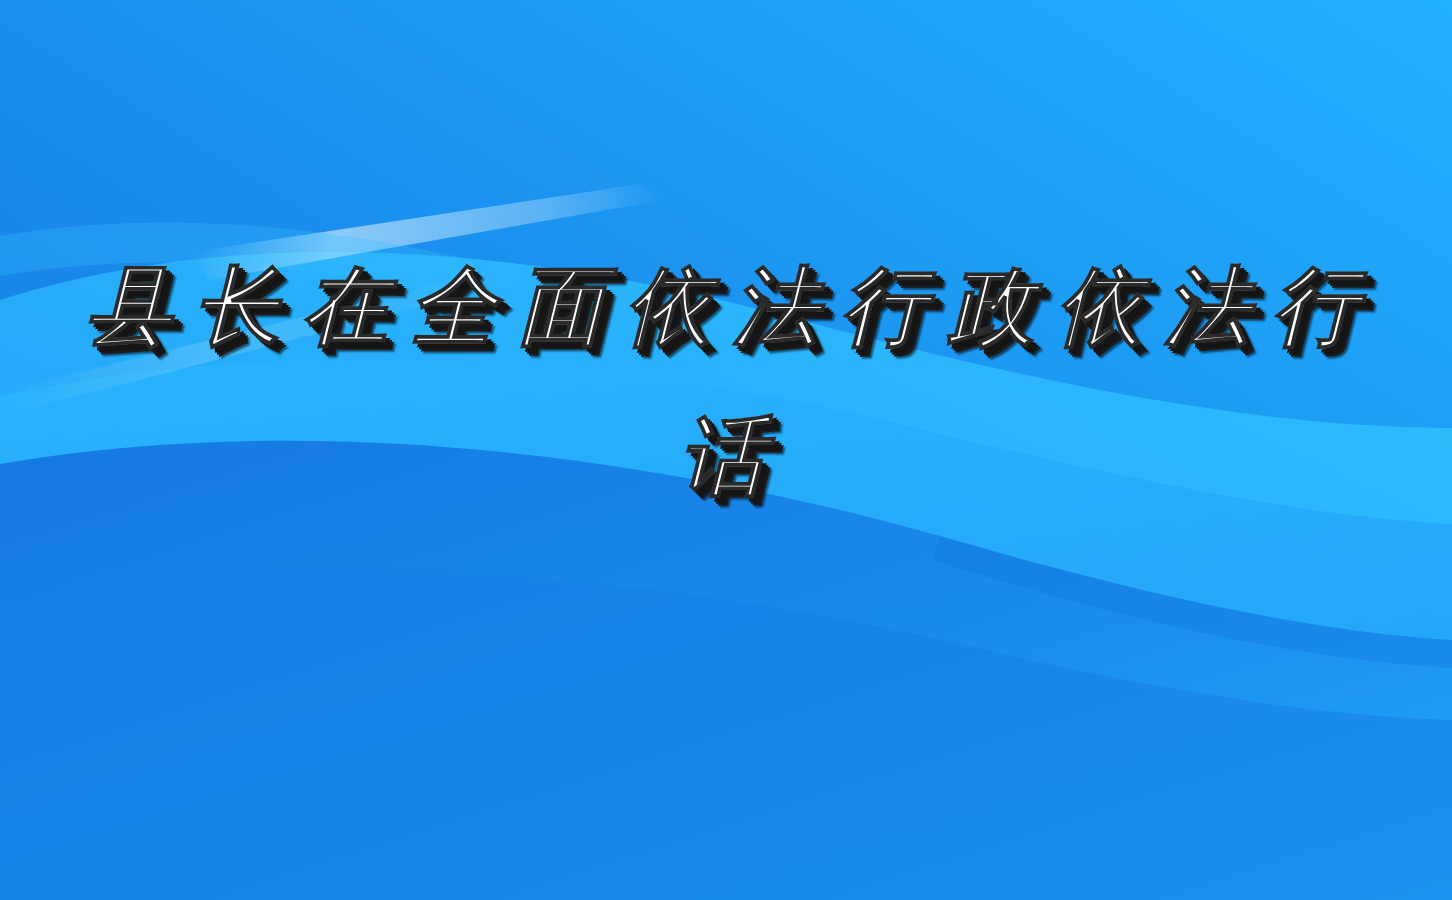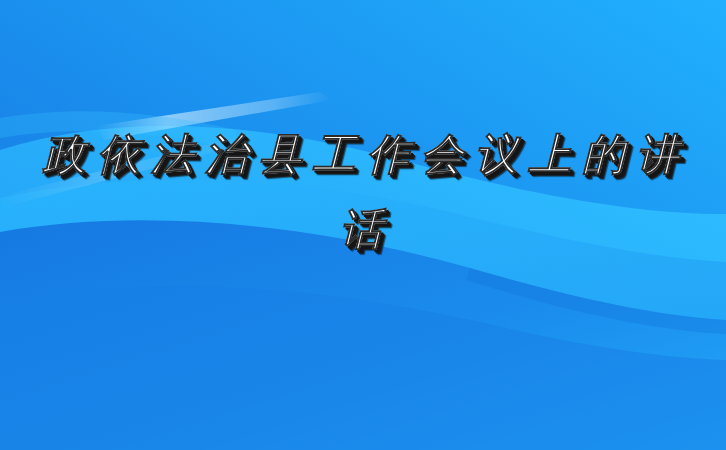--- a/index.html
+++ b/index.html
@@ -117,17 +117,17 @@
     <path d="M96,126 L320,92 L332,100 L104,140 Z" fill="url(#gStreak)" opacity="0.85"></path>
 
     <path d="M0,196 L250,134 L258,141 L0,208 Z" fill="url(#gStreak2)" opacity="0.65"></path>
 
     <path d="M0,118 C70,106 150,110 236,130 L236,150 C150,130 70,126 0,138 Z" fill="#34c0ff" opacity="0.30"></path>
 
     <path d="M470,268 C580,300 660,316 726,320 L726,334 C655,330 575,314 466,280 Z" fill="#0f6fd6" opacity="0.30"></path>
   </svg>
 
   <div id="title-block">
-    <div class="title-line justify">政依法治县工作会议上的讲</div>
+    <div class="title-line justify">县长在全面依法行政依法行</div>
     <div class="title-line center">话</div>
   </div>
 
 </div>
 
 </body></html>

